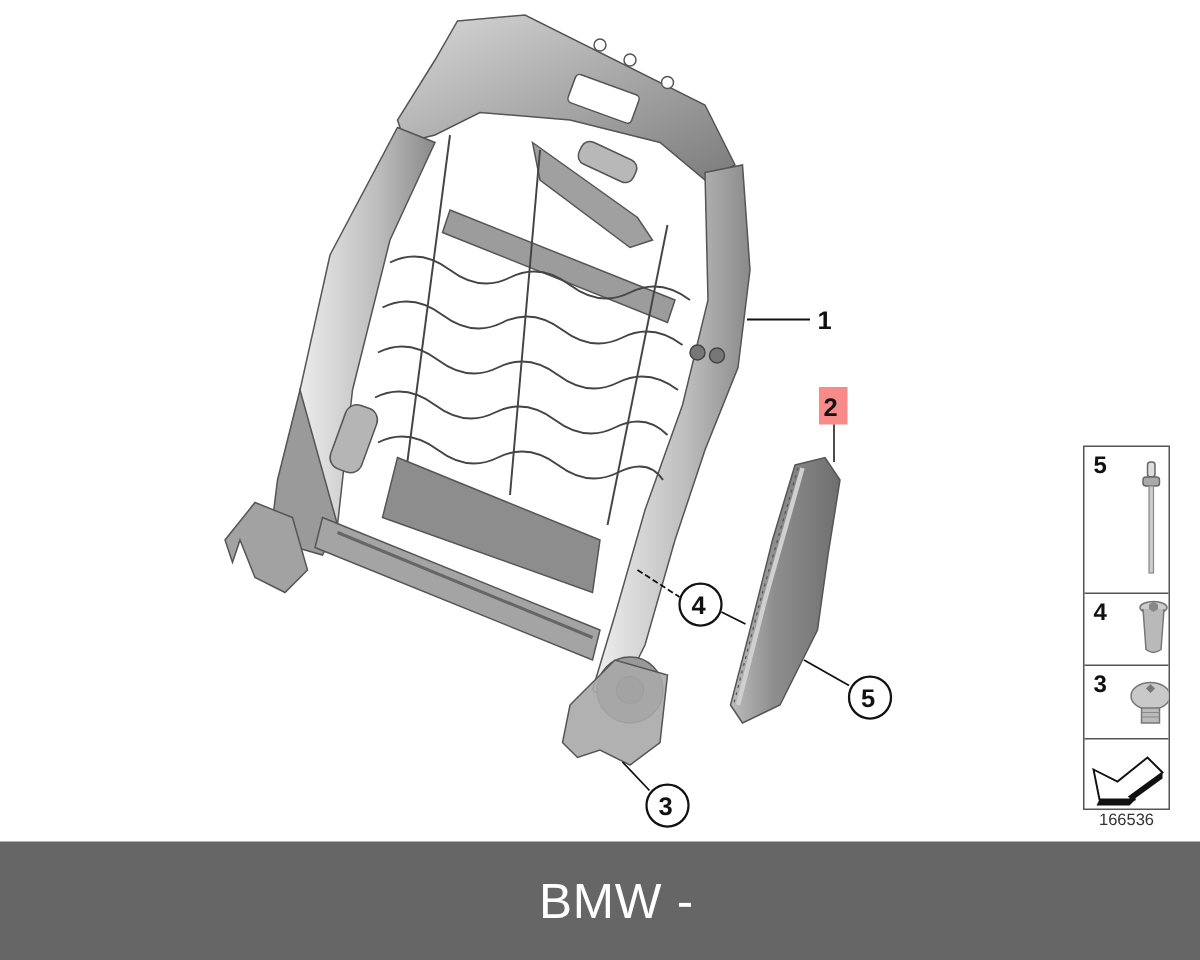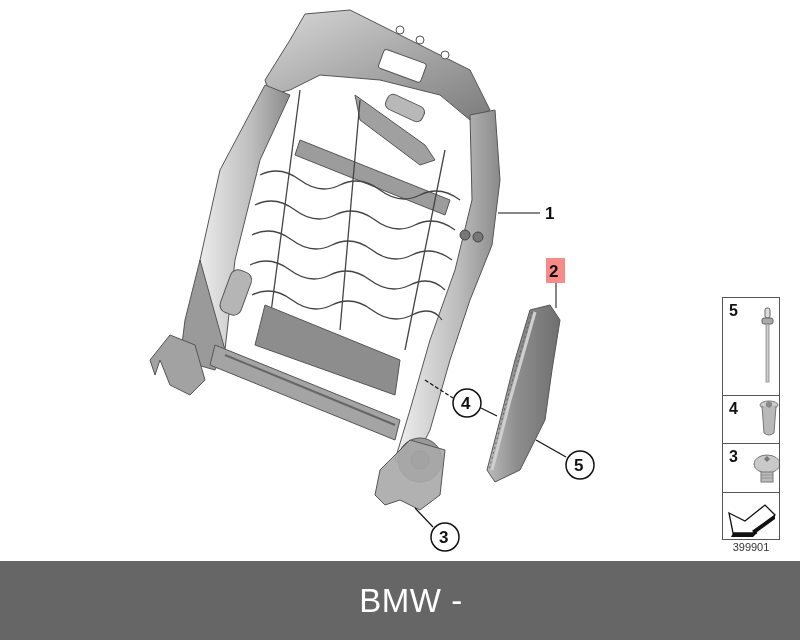--- a/index.html
+++ b/index.html
@@ -141,21 +141,21 @@
     </svg>
   </div>
   <div class="cell" style="top:195px;height:46px;border-bottom:none;">
     <svg width="56" height="46">
       <path d="M6 20 L22 28 L42 12 L52 22 L30 38 L34 40 L10 40 Z" fill="#fff" stroke="#111" stroke-width="1.3"></path>
       <path d="M10 40 L34 40 L30 44 L8 44 Z" fill="#111"></path>
       <path d="M52 22 L52 26 L30 42 L30 38 Z" fill="#111"></path>
     </svg>
   </div>
 </div>
-<div id="legend-code">399901</div>
+<div id="legend-code">166536</div>
 
 <div id="footer">
   <div id="footer-text">
     <span>BMW</span>
       <span> - </span>
       <span>     </span>
   </div>
 </div>
 
 </body></html>

